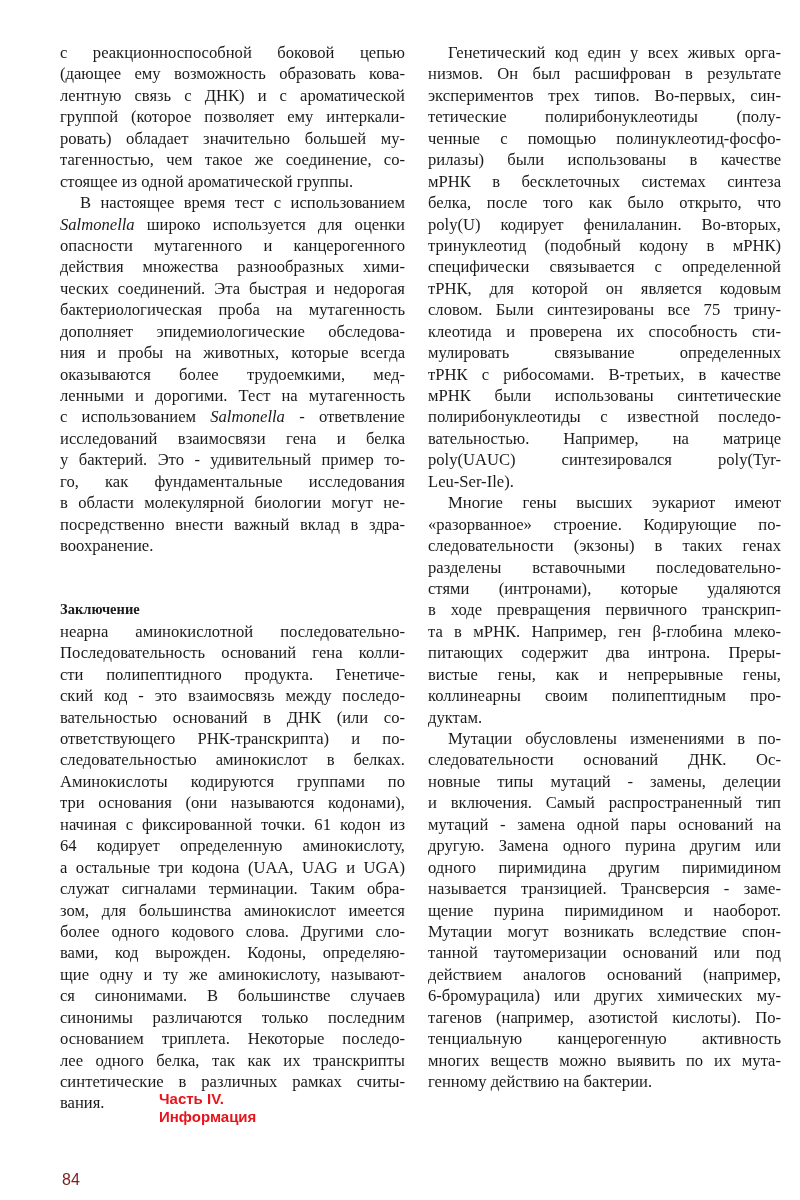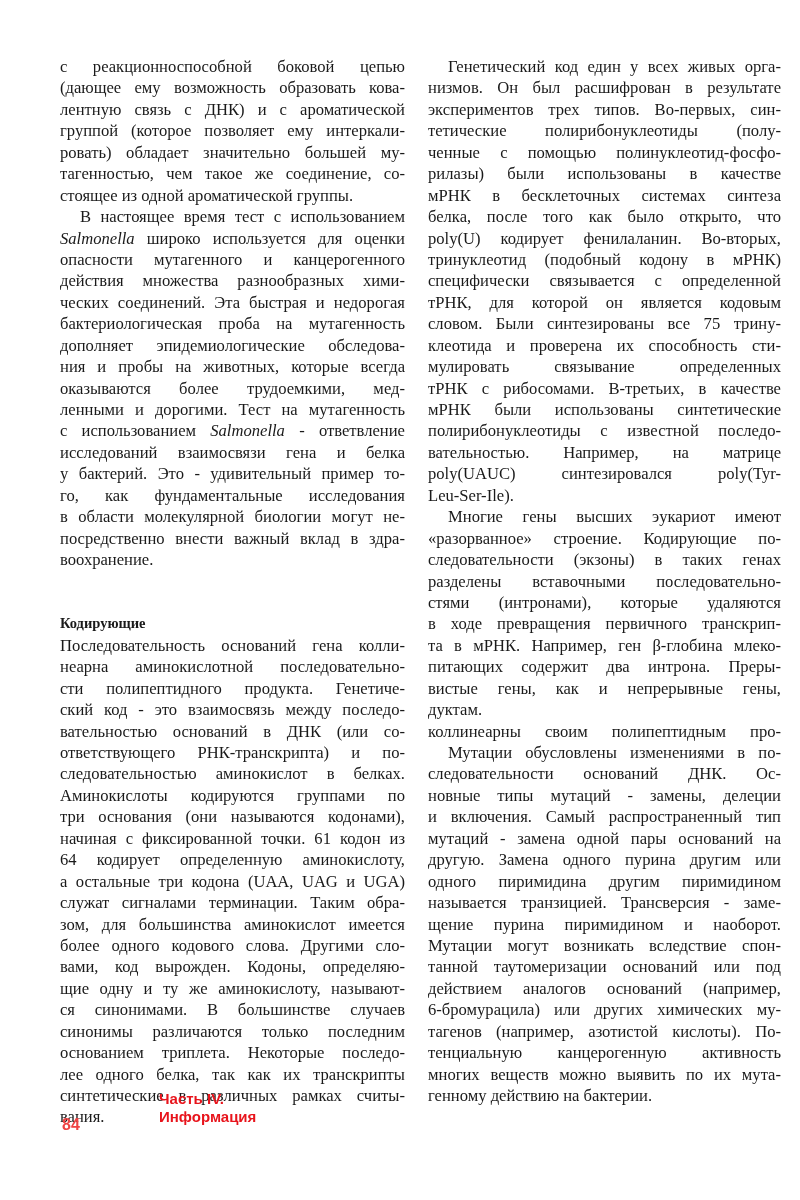--- a/index.html
+++ b/index.html
@@ -1,27 +1,27 @@
 <!DOCTYPE html>
 <html><head>
 <meta charset="utf-8">
 <style>
   html, body { margin: 0; padding: 0; background: #ffffff; }
   body { width: 800px; height: 1200px; position: relative; overflow: hidden;
          font-family: "Liberation Serif", "DejaVu Serif", serif; color: #1a1a1a; }
-  .col { position: absolute; top: 42px; font-size: 16.6px; line-height: 21.45px; margin-top: 14px; }
+  .col { position: absolute; top: 42px; font-size: 16.6px; line-height: 21.45px; }
   .col-left { left: 60px; width: 345px; }
   .col-right { left: 428px; width: 353px; }
   .line { display: block; white-space: nowrap; text-align: justify; text-align-last: justify; height: 21.45px; }
   .line.last { text-align-last: left; }
   .line.indent { padding-left: 20px; }
   .heading { display: block; font-weight: bold; font-size: 14.5px; height: 21.45px; line-height: 21.45px; }
   .spacer { display: block; height: 21.45px; }
-  .page-number { position: absolute; left: 62px; top: 1116px; font-family: "Liberation Sans", "DejaVu Sans", sans-serif;
-                 font-weight: bold; font-size: 16px; color: #ef4444; }
+  .page-number { position: absolute; left: 62px; top: 1171px; font-family: "Liberation Sans", "DejaVu Sans", sans-serif;
+                 font-weight: normal; font-size: 16px; color: #7f1d1d; }
   .footer-part { position: absolute; left: 159px; top: 1090px; color: #e8141c; font-weight: bold;
                  font-size: 15px; line-height: 18px; font-family: Liberation Sans, sans-serif; }
   .footer-part span { display: block; }
   i { font-style: italic; }
 </style>
 </head>
 <body>
 
 <div class="col col-left">
   <div>
@@ -47,24 +47,24 @@
       <span class="line">с использованием <i>Salmonella</i> - ответвление</span>
       <span class="line">исследований взаимосвязи гена и белка</span>
       <span class="line">у бактерий. Это - удивительный пример то-</span>
       <span class="line">го, как фундаментальные исследования</span>
       <span class="line">в области молекулярной биологии могут не-</span>
       <span class="line">посредственно внести важный вклад в здра-</span>
       <span class="line last">воохранение.</span>
     </div>
   <span class="spacer"></span>
   <span class="spacer"></span>
-  <span class="heading">Кодирующие</span>
+  <span class="heading">Заключение</span>
   <div>
+      <span class="line">неарна аминокислотной последовательно-</span>
       <span class="line">Последовательность оснований гена колли-</span>
-      <span class="line">неарна аминокислотной последовательно-</span>
       <span class="line">сти полипептидного продукта. Генетиче-</span>
       <span class="line">ский код - это взаимосвязь между последо-</span>
       <span class="line">вательностью оснований в ДНК (или со-</span>
       <span class="line">ответствующего РНК-транскрипта) и по-</span>
       <span class="line">следовательностью аминокислот в белках.</span>
       <span class="line">Аминокислоты кодируются группами по</span>
       <span class="line">три основания (они называются кодонами),</span>
       <span class="line">начиная с фиксированной точки. 61 кодон из</span>
       <span class="line">64 кодирует определенную аминокислоту,</span>
       <span class="line">а остальные три кодона (UAA, UAG и UGA)</span>
@@ -109,22 +109,22 @@
   <div>
       <span class="line indent">Многие гены высших эукариот имеют</span>
       <span class="line">«разорванное» строение. Кодирующие по-</span>
       <span class="line">следовательности (экзоны) в таких генах</span>
       <span class="line">разделены вставочными последовательно-</span>
       <span class="line">стями (интронами), которые удаляются</span>
       <span class="line">в ходе превращения первичного транскрип-</span>
       <span class="line">та в мРНК. Например, ген β-глобина млеко-</span>
       <span class="line">питающих содержит два интрона. Преры-</span>
       <span class="line">вистые гены, как и непрерывные гены,</span>
+      <span class="line">коллинеарны своим полипептидным про-</span>
       <span class="line last">дуктам.</span>
-      <span class="line">коллинеарны своим полипептидным про-</span>
     </div>
   <div>
       <span class="line indent">Мутации обусловлены изменениями в по-</span>
       <span class="line">следовательности оснований ДНК. Ос-</span>
       <span class="line">новные типы мутаций - замены, делеции</span>
       <span class="line">и включения. Самый распространенный тип</span>
       <span class="line">мутаций - замена одной пары оснований на</span>
       <span class="line">другую. Замена одного пурина другим или</span>
       <span class="line">одного пиримидина другим пиримидином</span>
       <span class="line">называется транзицией. Трансверсия - заме-</span>

